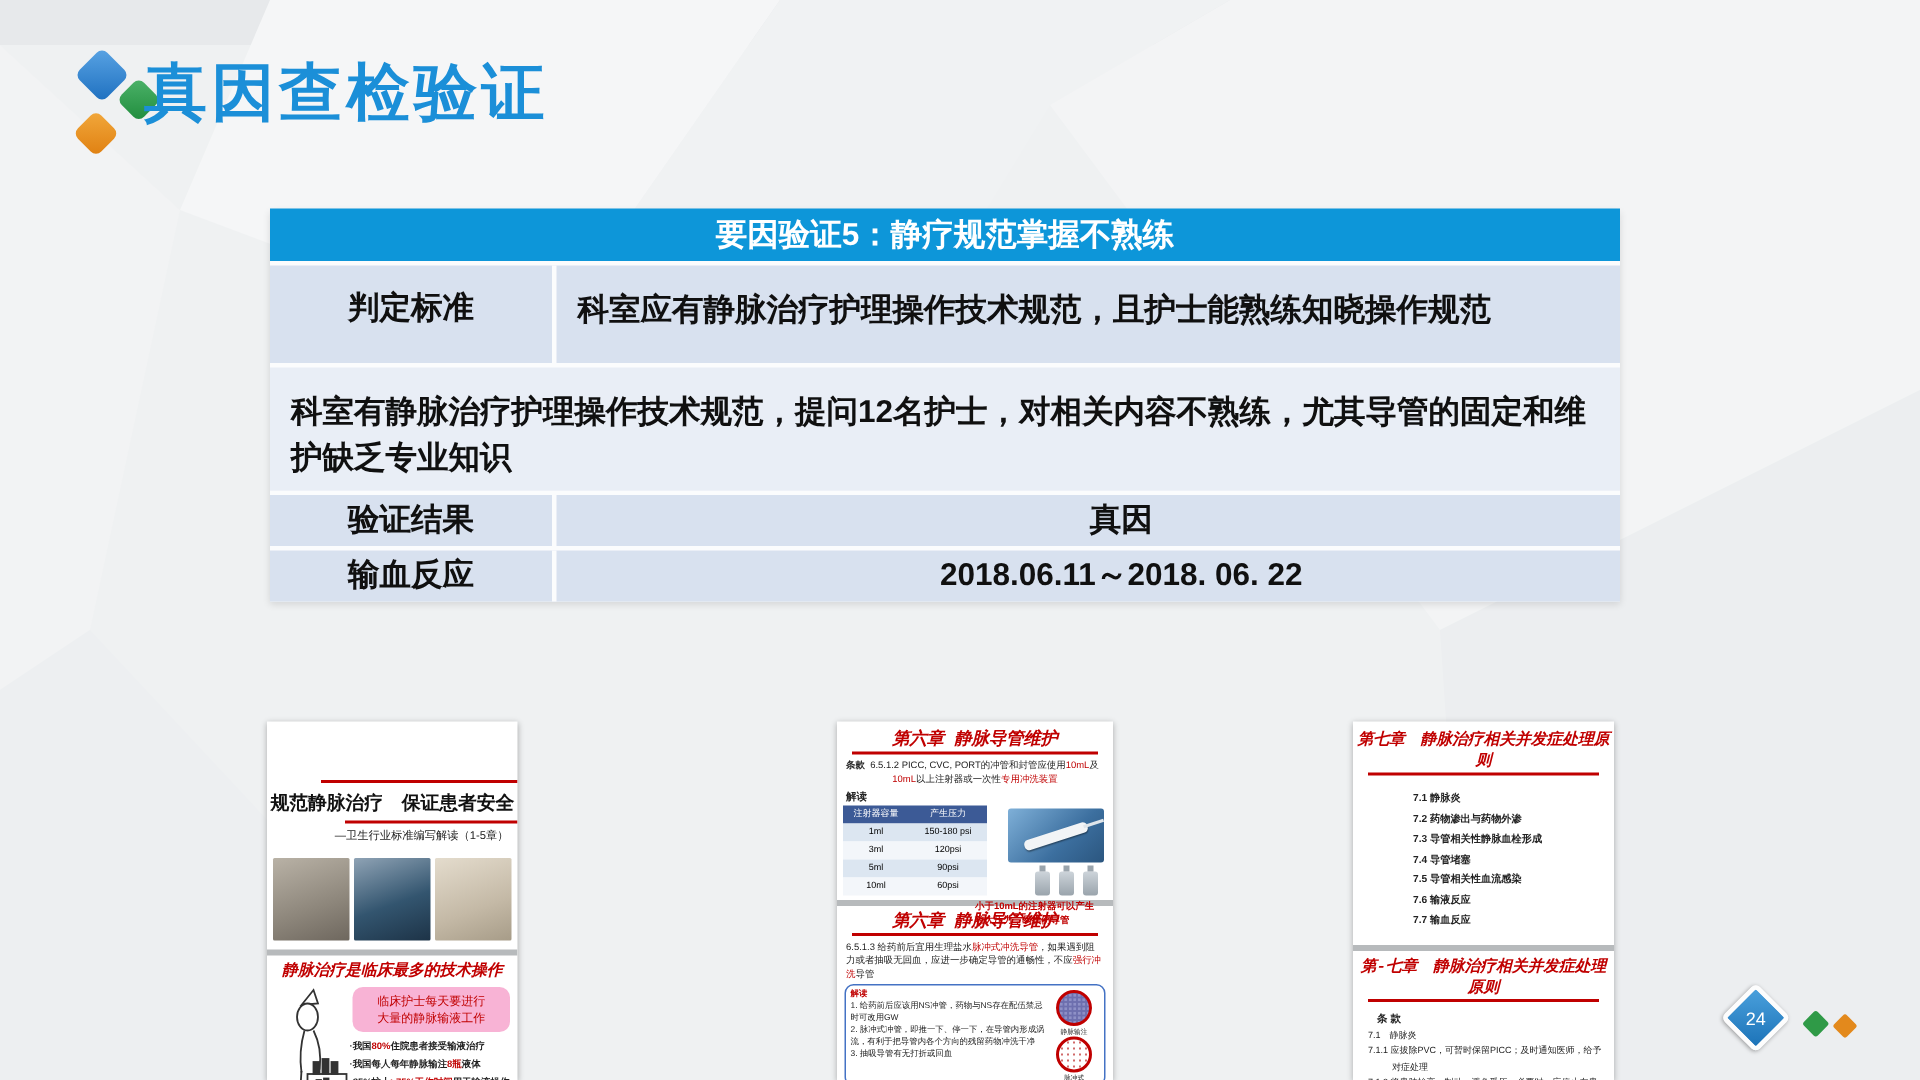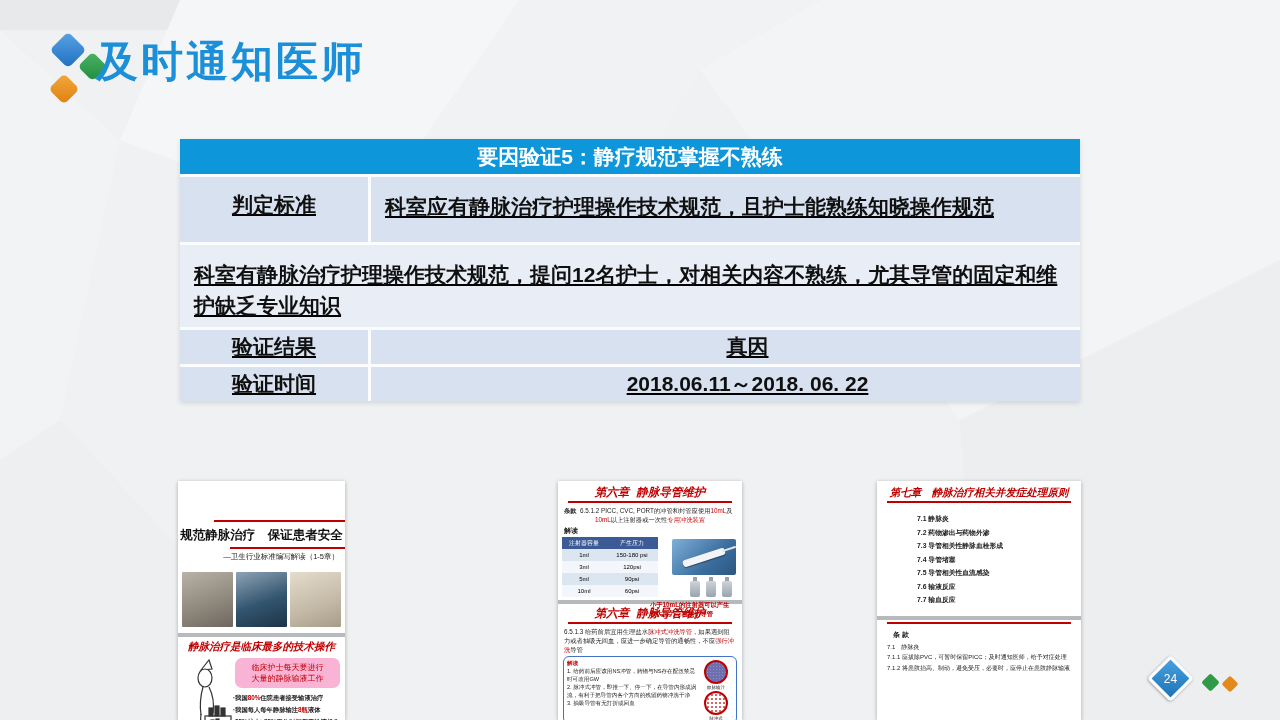--- a/index.html
+++ b/index.html
@@ -18,38 +18,38 @@
   .d-orange{left:53px;top:78px;width:22px;height:22px;background:linear-gradient(135deg,#f2a93d,#df7f10;);background:linear-gradient(135deg,#f2a93d,#df7f10);}
   .page-title{
     position:absolute;left:96px;top:34px;font-size:42px;font-weight:bold;
     color:#1b8fd8;letter-spacing:3px;
   }
   
   .vtable{position:absolute;left:180px;top:139px;width:900px;z-index:2;
     box-shadow:0 2px 5px rgba(0,0,0,.12);}
   .vt-header{height:35px;line-height:35px;background:#0d96d9;color:#fff;
     font-size:21px;font-weight:bold;text-align:center;}
-  .vt-row{display:flex;border-top:3px solid #fbfcfd;text-decoration:underline;}
+  .vt-row{display:flex;border-top:3px solid #fbfcfd;}
   .vt-row.dark{background:#d8e1ef;}
   .vt-row.light{background:#e9eef6;}
   .vt-label{width:191px;flex:0 0 191px;text-align:center;font-size:21px;font-weight:bold;
     color:#101010;border-right:3px solid #fbfcfd;box-sizing:border-box;}
   .vt-value{flex:1;font-size:21px;font-weight:bold;color:#101010;padding-left:44px;}
   .vt-row.tall{min-height:65px;}
   .vt-row.tall .vt-label{padding-top:14px;}
   .vt-row.tall .vt-value{padding:14px 14px 6px 14px;line-height:31px;text-align:left;}
   .vt-row.short{height:34px;}
   .vt-row.short .vt-label{line-height:34px;}
   .vt-row.short .vt-value{line-height:34px;text-align:center;}
   
   .card{position:absolute;top:481px;height:239px;background:#fff;z-index:2;
     box-shadow:0 1px 4px rgba(0,0,0,.3);overflow:hidden;}
   .card-left{left:178px;width:167px;}
   .card-mid{left:558px;width:184px;}
-  .card-right{left:877px;width:204px;}
+  .card-right{left:902px;width:174px;}
   .redline{height:2px;background:#c00000;}
   .gray-divider{height:4px;background:#b7babc;margin:2px 0;}
   .mini-title-serif{font-family:Liberation Mono, monospace;
     font-style:italic;font-weight:bold;color:#c00000;text-align:center;}
   .red{color:#c00000;}
   
   .lc-title{font-size:12.5px;font-weight:bold;color:#111;text-align:center;margin:5px 0 3px;}
   .lc-sub{font-size:7.5px;color:#222;text-align:right;padding-right:6px;margin-top:3px;}
   .photo-strip{display:flex;gap:3px;padding:0 4px;margin-top:10px;height:55px;}
   .photo{flex:1;border-radius:1px;}
@@ -122,39 +122,39 @@
   <polygon points="820,0 1280,0 1280,260 960,420 700,70" fill="#f3f4f5"></polygon>
   <polygon points="1280,260 1280,720 980,720 960,420" fill="#eceef0"></polygon>
   <polygon points="0,30 120,140 60,420 0,460" fill="#f2f3f4"></polygon>
   <polygon points="0,460 60,420 340,720 0,720" fill="#edeff1"></polygon>
 </svg>
 
 <div class="hdr">
   <span class="diamond d-blue-big"></span>
   <span class="diamond d-green"></span>
   <span class="diamond d-orange"></span>
-  <div class="page-title">及时通知医师</div>
+  <div class="page-title">真因查检验证</div>
 </div>
 
 <div class="vtable">
   <div class="vt-header">要因验证5：静疗规范掌握不熟练</div>
 
   <div class="vt-row tall dark">
     <div class="vt-label">判定标准</div>
     <div class="vt-value">科室应有静脉治疗护理操作技术规范，且护士能熟练知晓操作规范</div>
   </div>
   <div class="vt-row tall light">
     <div class="vt-value">科室有静脉治疗护理操作技术规范，提问12名护士，对相关内容不熟练，尤其导管的固定和维护缺乏专业知识</div>
   </div>
   <div class="vt-row short dark">
     <div class="vt-label">验证结果</div>
     <div class="vt-value">真因</div>
   </div>
   <div class="vt-row short dark">
-    <div class="vt-label">验证时间</div>
+    <div class="vt-label">输血反应</div>
     <div class="vt-value">2018.06.11～2018. 06. 22</div>
   </div>
 </div>
 
 <div class="card card-left">
   <div style="padding-top:4px;margin-top:35px;">
     <div class="redline" style="margin:0 0 0 36px;"></div>
     <div class="lc-title">规范静脉治疗　保证患者安全</div>
     <div class="redline" style="margin:0 0 0 52px;"></div>
     <div class="lc-sub">—卫生行业标准编写解读（1-5章）</div>
@@ -278,20 +278,21 @@
   <div class="rc-items">
     <div>7.1 静脉炎</div>
     <div>7.2 药物渗出与药物外渗</div>
     <div>7.3 导管相关性静脉血栓形成</div>
     <div>7.4 导管堵塞</div>
     <div>7.5 导管相关性血流感染</div>
     <div>7.6 输液反应</div>
     <div>7.7 输血反应</div>
   </div>
   <div class="gray-divider" style="margin-top:9px;"></div>
+  <div class="mini-title-serif rc-title" style="margin-top:3px;">第-七章　静脉治疗相关并发症处理原则</div>
   <div class="mc-underline"></div>
   <div class="rc-clause-label">条 款</div>
   <div class="rc2-items">
     <div>7.1　静脉炎</div>
     <div>7.1.1 应拔除PVC，可暂时保留PICC；及时通知医师，给予对症处理</div>
     <div>7.1.2 将患肢抬高、制动，避免受压，必要时，应停止在患肢静脉输液</div>
 
   </div>
 </div>
 

